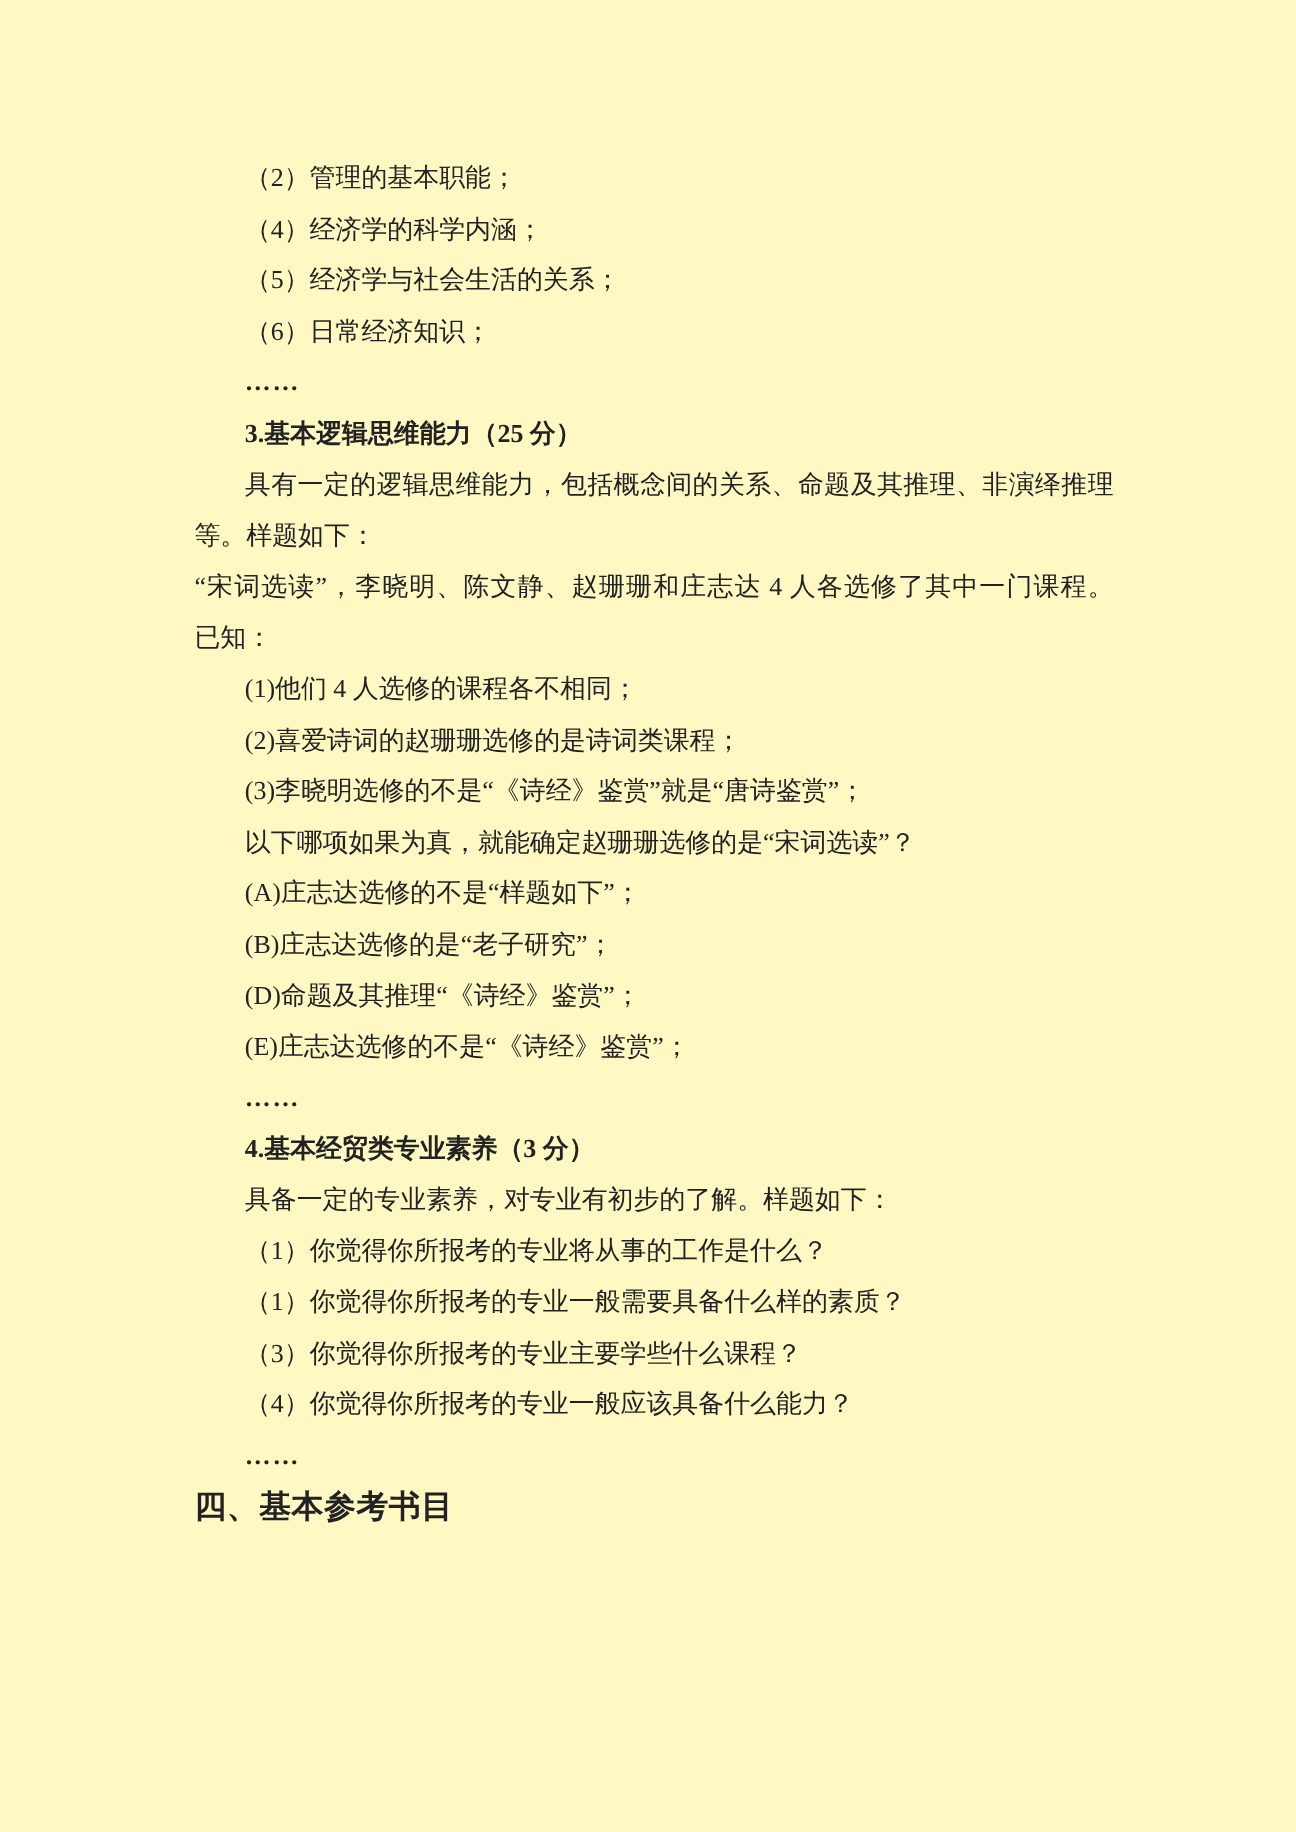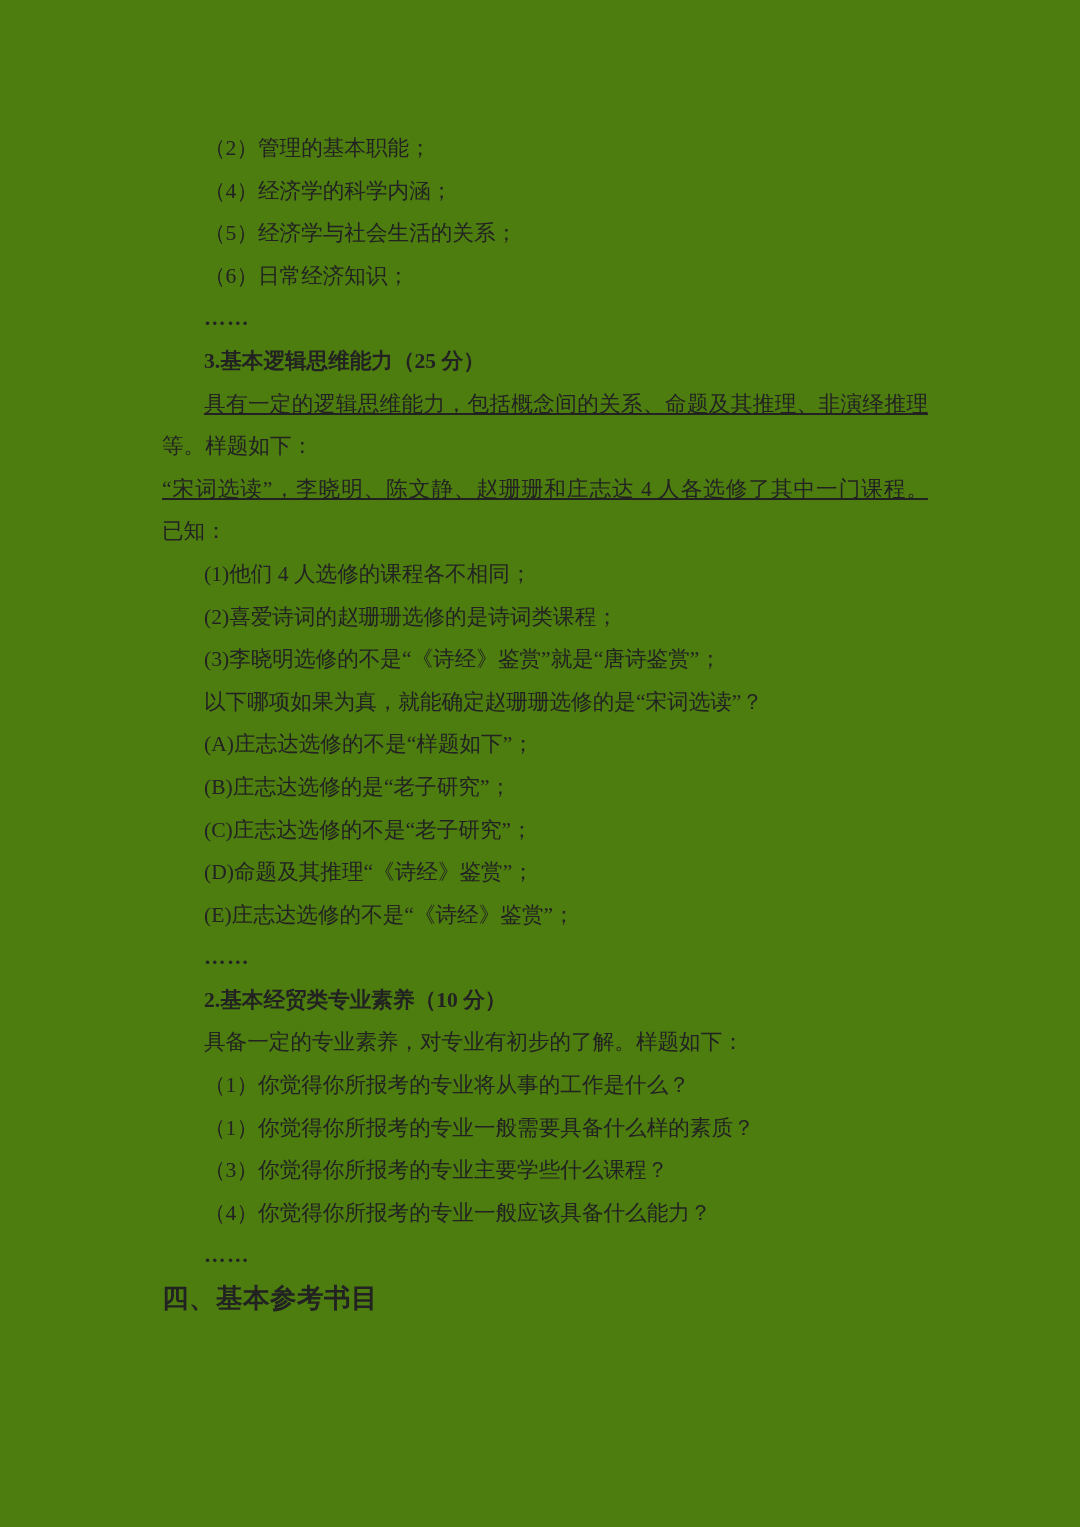--- a/index.html
+++ b/index.html
@@ -4,21 +4,21 @@
 <style>
   html, body {
     margin: 0;
     padding: 0;
     background: #ffffff;
   }
   .page {
     position: relative;
     width: 1080px;
     height: 1527px;
-    background: #4d7c0f;
+    background: #fef9c3;
     overflow: hidden;
     font-family: "Liberation Serif", "DejaVu Serif", serif;
     color: #222222;
   }
   .content {
     position: absolute;
     left: 162px;
     top: 127px;
     width: 766px;
   }
@@ -31,21 +31,20 @@
   .line.indent {
     text-indent: 42px;
   }
   .line.bold {
     font-weight: 700;
   }
   .line.fill {
     text-align: justify;
     text-align-last: justify;
     text-justify: inter-character;
-    text-decoration: underline;
   }
   .line.dots {
     font-weight: 700;
     letter-spacing: 1.5px;
   }
   .line.section {
     font-size: 26.5px;
     font-weight: 700;
     letter-spacing: 0.5px;
   }
@@ -64,25 +63,24 @@
       <div class="line indent fill">具有一定的逻辑思维能力，包括概念间的关系、命题及其推理、非演绎推理</div>
       <div class="line flush">等。样题如下：</div>
       <div class="line flush fill">“宋词选读”，李晓明、陈文静、赵珊珊和庄志达 4 人各选修了其中一门课程。</div>
       <div class="line flush">已知：</div>
       <div class="line indent">(1)他们 4 人选修的课程各不相同；</div>
       <div class="line indent">(2)喜爱诗词的赵珊珊选修的是诗词类课程；</div>
       <div class="line indent">(3)李晓明选修的不是“《诗经》鉴赏”就是“唐诗鉴赏”；</div>
       <div class="line indent">以下哪项如果为真，就能确定赵珊珊选修的是“宋词选读”？</div>
       <div class="line indent">(A)庄志达选修的不是“样题如下”；</div>
       <div class="line indent">(B)庄志达选修的是“老子研究”；</div>
-      <div class="line indent">(C)庄志达选修的不是“老子研究”；</div>
       <div class="line indent">(D)命题及其推理“《诗经》鉴赏”；</div>
       <div class="line indent">(E)庄志达选修的不是“《诗经》鉴赏”；</div>
       <div class="line indent dots">……</div>
-      <div class="line indent bold">2.基本经贸类专业素养（10 分）</div>
+      <div class="line indent bold">4.基本经贸类专业素养（3 分）</div>
       <div class="line indent">具备一定的专业素养，对专业有初步的了解。样题如下：</div>
       <div class="line indent">（1）你觉得你所报考的专业将从事的工作是什么？</div>
       <div class="line indent">（1）你觉得你所报考的专业一般需要具备什么样的素质？</div>
       <div class="line indent">（3）你觉得你所报考的专业主要学些什么课程？</div>
       <div class="line indent">（4）你觉得你所报考的专业一般应该具备什么能力？</div>
       <div class="line indent dots">……</div>
       <div class="line section">四、基本参考书目</div>
     </div>
 </div>
 

